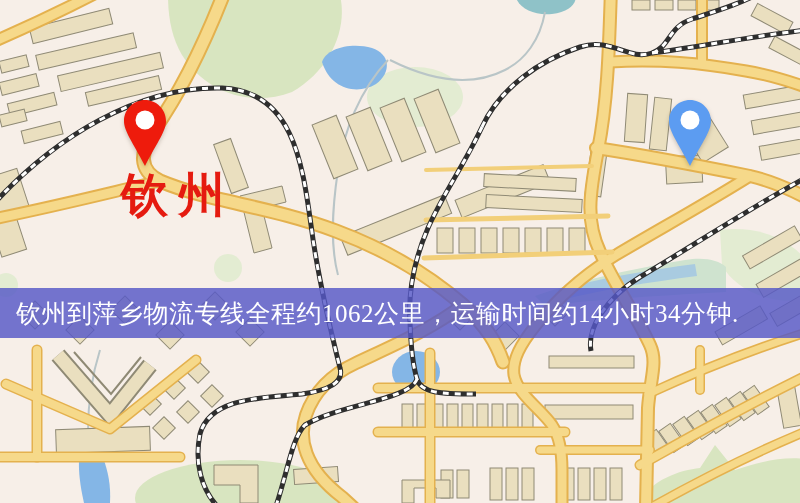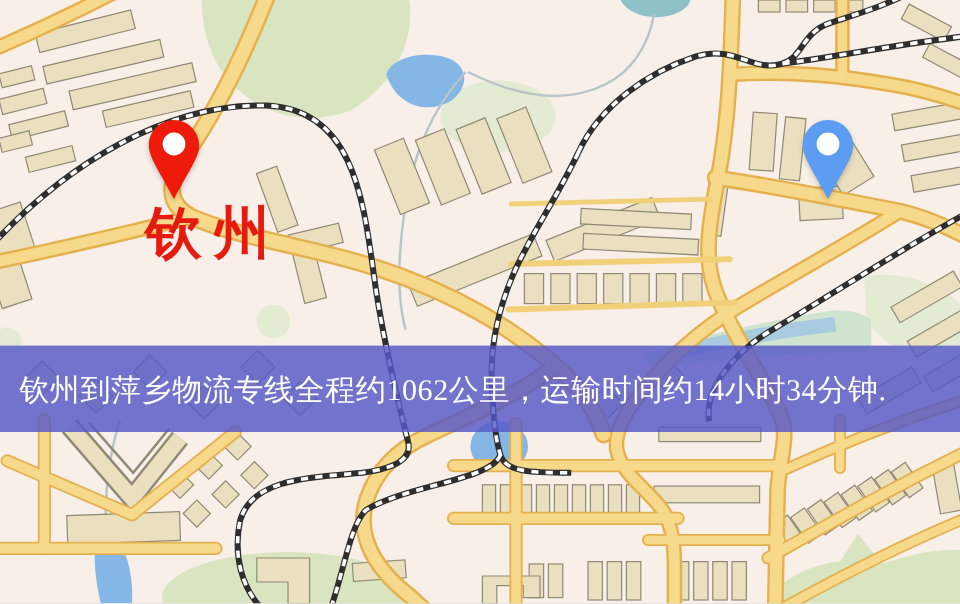--- a/index.html
+++ b/index.html
@@ -12,21 +12,21 @@
   .pin svg{width:100%;height:100%;display:block;filter:drop-shadow(0 2px 2px rgba(60,40,20,.25));}
   .pin-origin{left:119px;top:97px;}
   .pin-dest{left:664px;top:97px;}
   .city-label{
     position:absolute;font-family:"Liberation Serif",serif;font-weight:bold;
     line-height:1;white-space:nowrap;user-select:none;
   }
   .label-origin{left:86px;top:172px;font-size:47px;letter-spacing:10px;margin-left:35px;}
   .label-dest{left:642px;top:180px;font-size:52px;letter-spacing:12px;font-style:italic;}
   .banner{
-    position:absolute;left:0;top:288px;width:800px;height:72px;
+    position:absolute;left:0;top:288px;width:800px;height:50px;
     display:flex;align-items:center;
   }
   .banner-text{
     font-family:"Liberation Serif",serif;font-size:25px;padding-left:16px;
     white-space:nowrap;letter-spacing:.5px;
   }
 </style>
 </head>
 <body>
 

